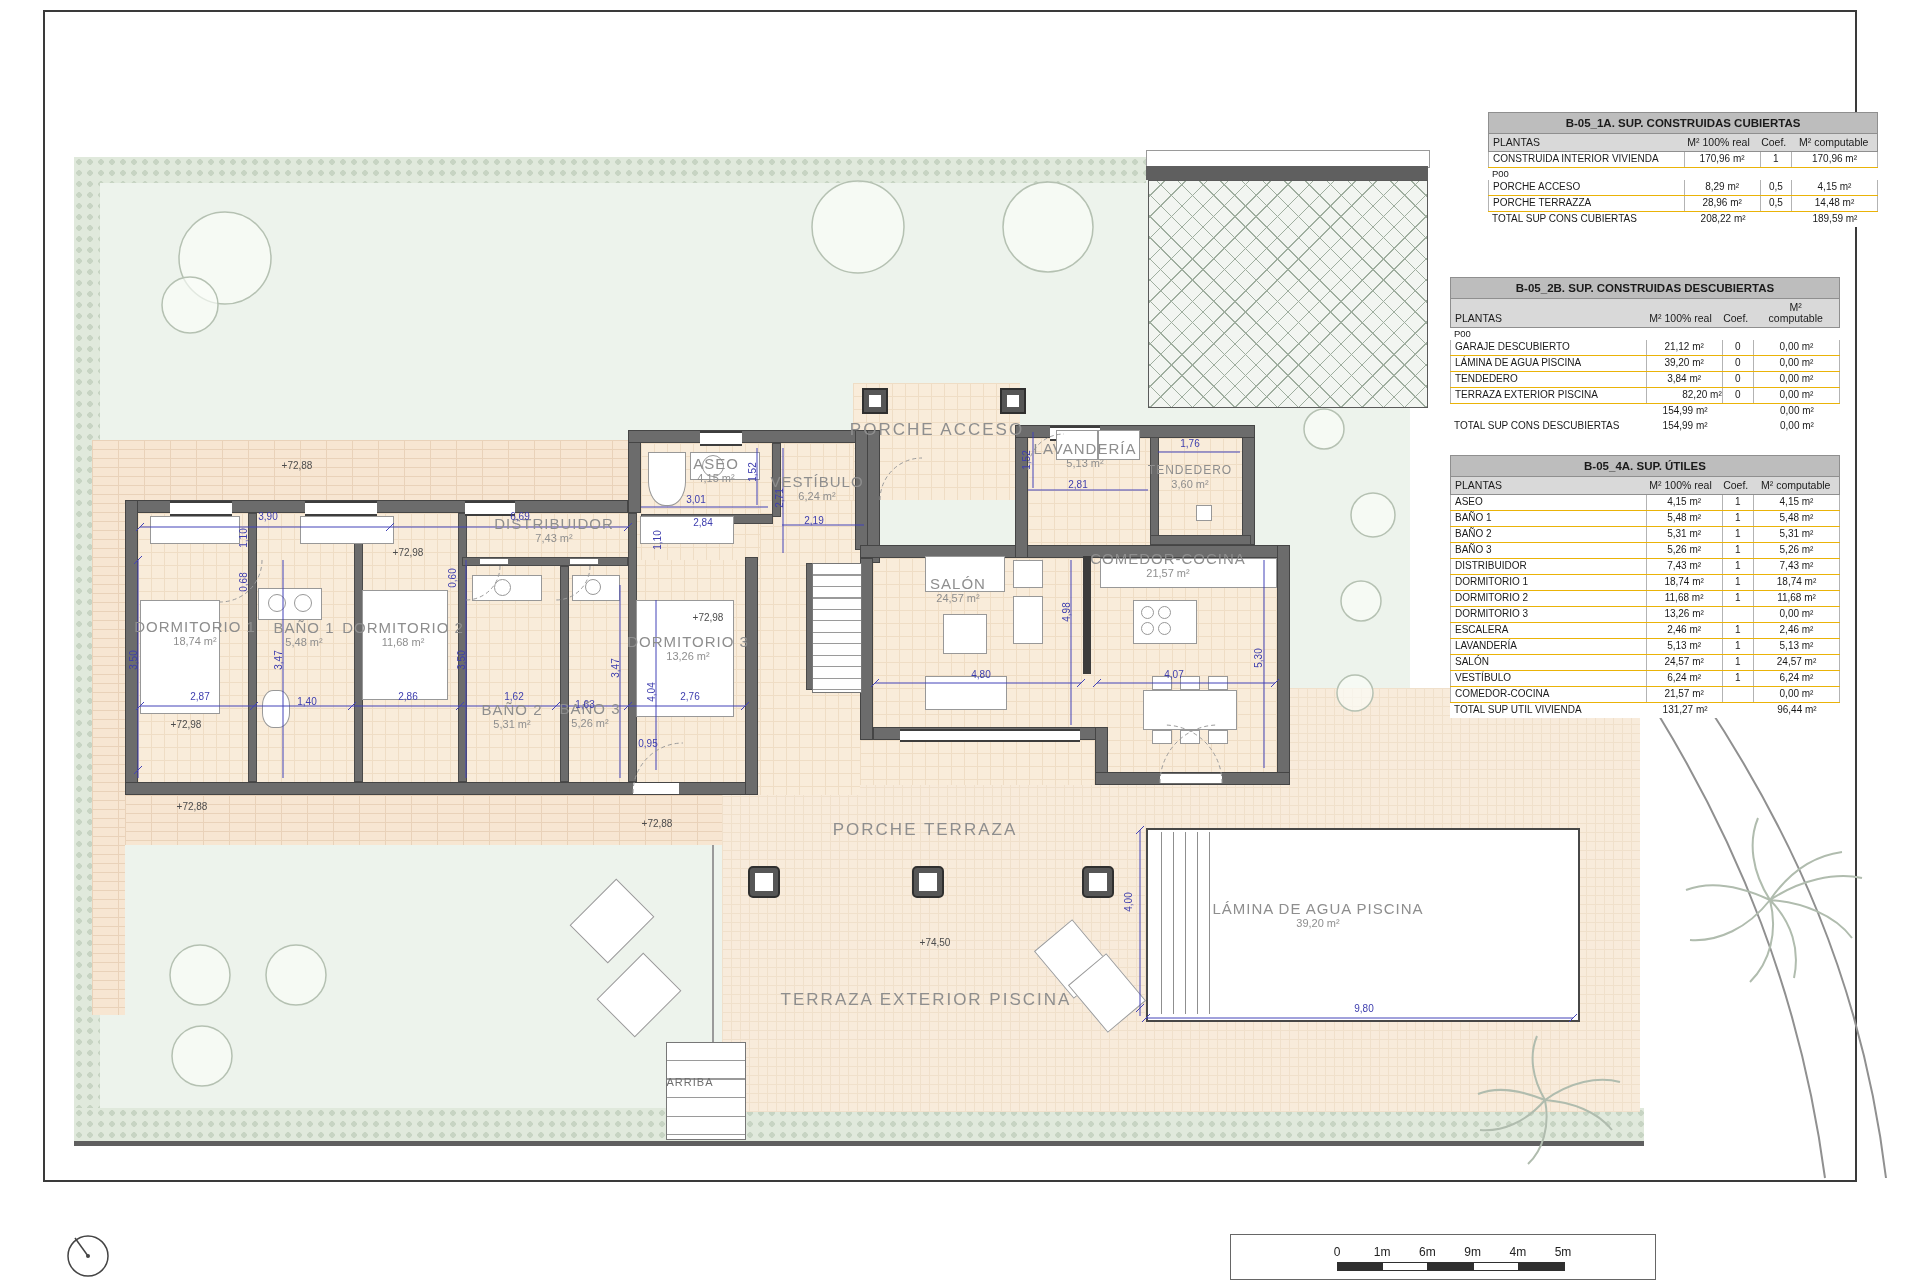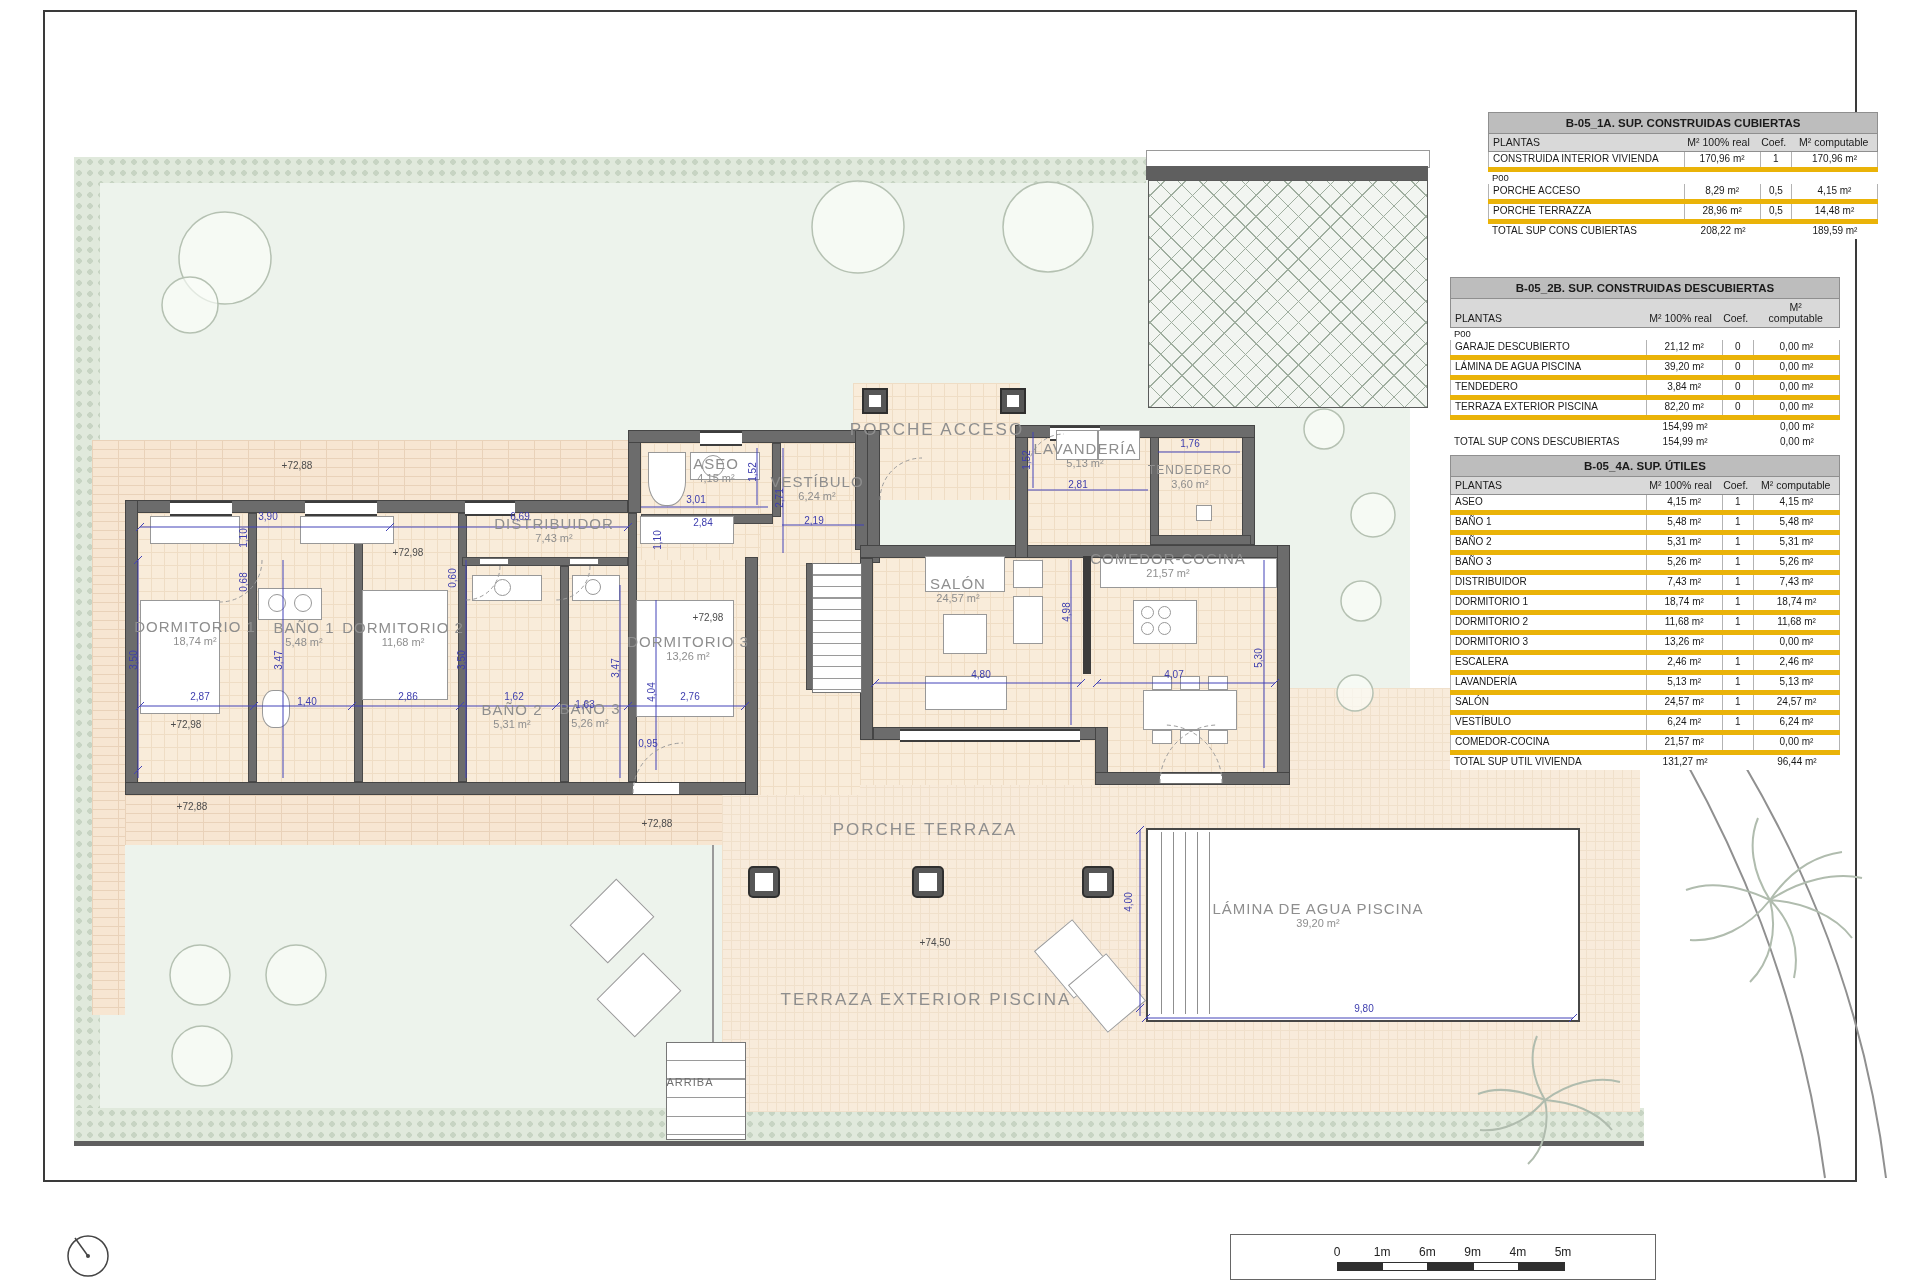--- a/index.html
+++ b/index.html
@@ -47,21 +47,21 @@
   .dim{transform:translate(-50%,-50%);color:#3d3dae;font-size:10px;white-space:nowrap;z-index:30;}
   .dim.rot{transform:translate(-50%,-50%) rotate(-90deg);}
   .lvl{transform:translate(-50%,-50%);color:#4c4c4c;font-size:10px;white-space:nowrap;z-index:30;}
   
   .tbl{width:390px;background:#fff;font-size:10px;color:#1a1a1a;z-index:40;}
   .tbl .title{background:#bdbdbd;border:1px solid #8f8f8f;font-weight:bold;font-size:11.5px;text-align:center;padding:4px 0;}
   .tbl .hdr{display:flex;background:#d9d9d9;border:1px solid #8f8f8f;border-top:none;font-size:10.5px;align-items:flex-end;}
   .tbl .hdr>div{padding:3px 2px;text-align:center;white-space:pre-line;line-height:11px;}
   .tbl .hdr>div:first-child{text-align:left;padding-left:4px;}
   .tbl .row{display:flex;line-height:14px;height:15px;}
-  .tbl .row.data{border-bottom:5px solid #eab308;}
+  .tbl .row.data{border-bottom:1px solid #eab308;}
   .tbl .row.data:first-of-type{border-top:1px solid #b3b3b3;}
   .tbl .row.data>div{border-right:1px solid #b3b3b3;}
   .tbl .row.data>div:first-child{border-left:1px solid #b3b3b3;}
   .tbl .row>div{overflow:hidden;white-space:nowrap;}
   .tbl .row .c0{text-align:left;padding-left:4px;}
   .tbl .row .c1,.tbl .row .c2,.tbl .row .c3{text-align:center;}
   .tbl .row.section{height:12px;line-height:12px;font-size:9.5px;}
   
   .scalebox{left:1230px;top:1234px;width:424px;height:44px;border:1.5px solid #666;background:#fff;z-index:40;}
   .slabel{position:absolute;transform:translate(-50%,0);font-size:12px;color:#222;z-index:41;}
@@ -425,21 +425,21 @@
           <div class="c3" style="width: 87px;">0,00 m²</div>
         </div>
         <div class="row data">
           <div class="c0" style="width: 195px;">TENDEDERO</div>
           <div class="c1" style="width: 77px;">3,84 m²</div>
           <div class="c2" style="width: 31px;">0</div>
           <div class="c3" style="width: 87px;">0,00 m²</div>
         </div>
         <div class="row data">
           <div class="c0" style="width: 195px;">TERRAZA EXTERIOR PISCINA</div>
-          <div class="c1" style="width: 77px;">82,20 m²</div>
+          <div class="c1" style="width: 77px; text-align: right;">82,20 m²</div>
           <div class="c2" style="width: 31px;">0</div>
           <div class="c3" style="width: 87px;">0,00 m²</div>
         </div>
         <div class="row total">
           <div class="c0" style="width: 195px;"></div>
           <div class="c1" style="width: 77px;">154,99 m²</div>
           <div class="c2" style="width: 31px;"></div>
           <div class="c3" style="width: 87px;">0,00 m²</div>
         </div>
         <div class="row total">

